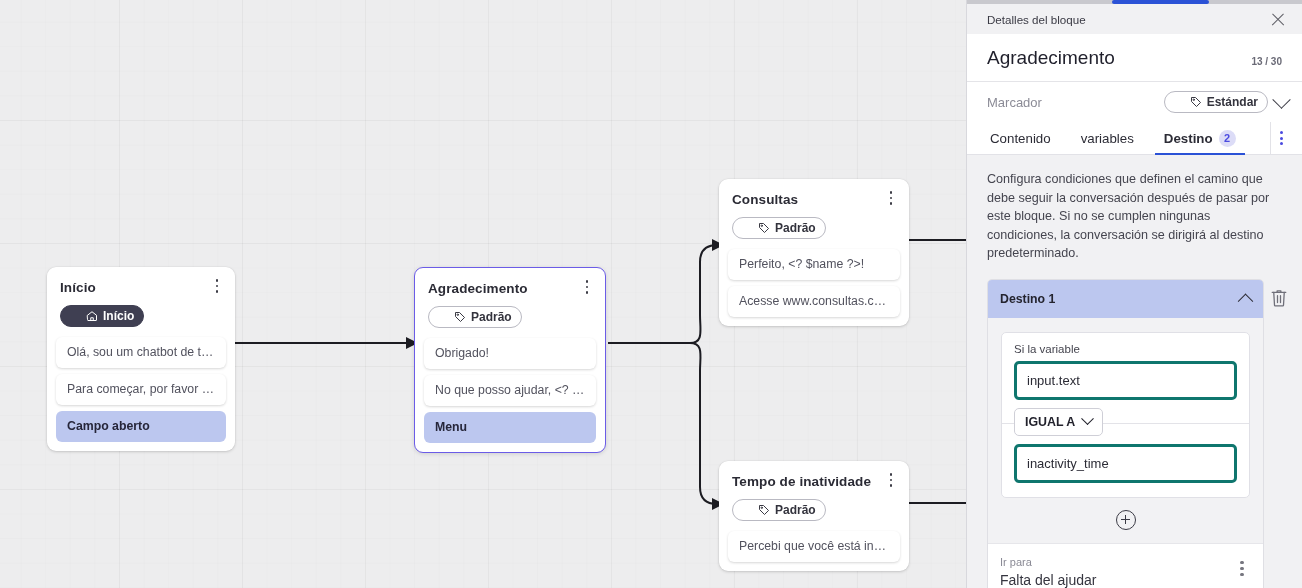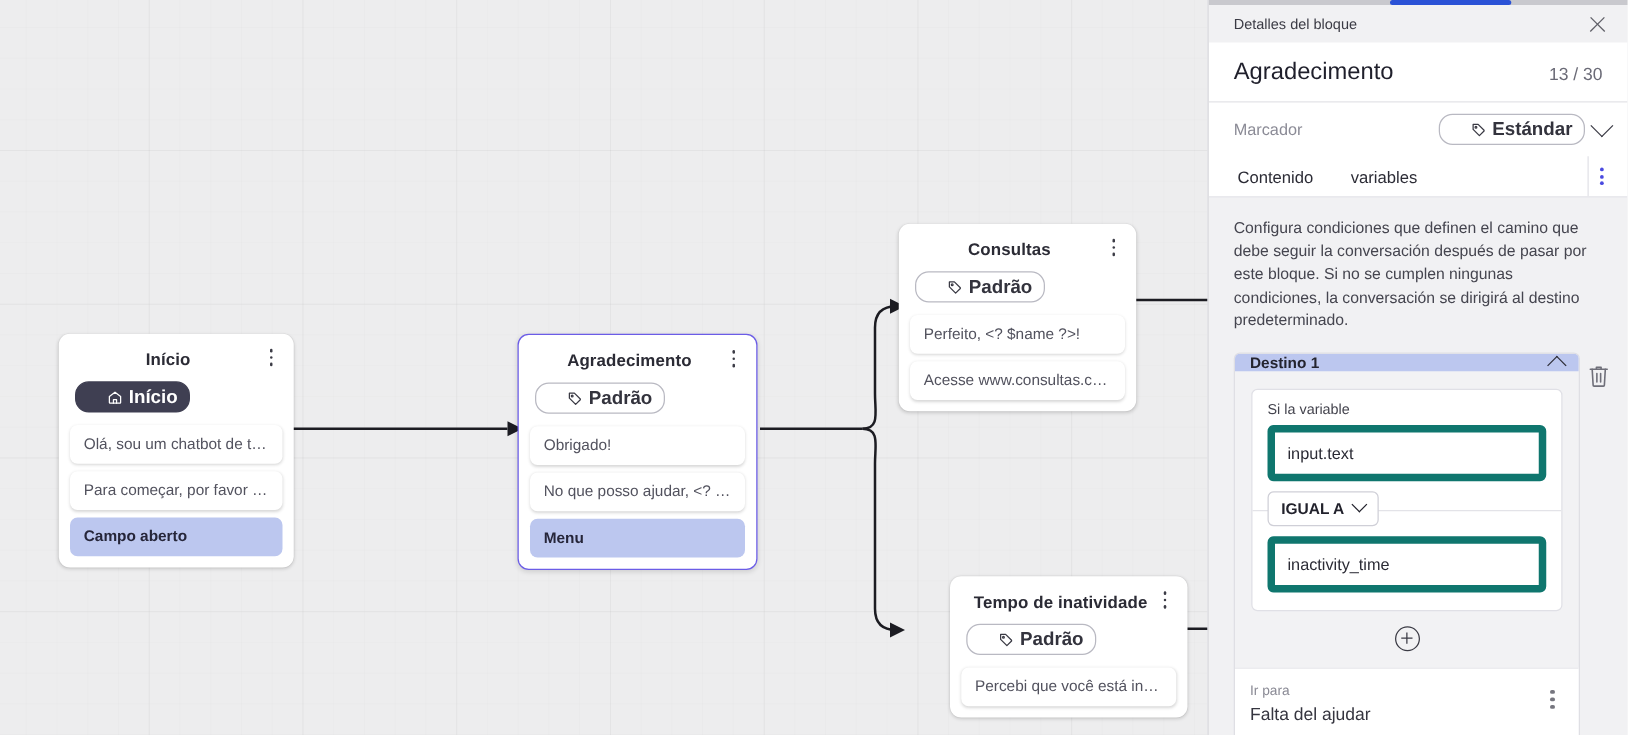--- a/index.html
+++ b/index.html
@@ -34,21 +34,20 @@
     box-shadow: 0 1px 3px rgba(0,0,0,0.16), 0 0 0 0.6px rgba(0,0,0,0.04);
     padding: 0 0 9px 0;
   }
   .node.selected {
     border: 1.6px solid #6b5ce7;
     box-shadow: 0 1px 4px rgba(0,0,0,0.13);
   }
   .node-head {
     padding: 13px 26px 0 13px;
     position: relative;
-    text-align: center;
   }
   .node-title {
     font-size: 13.5px;
     font-weight: 600;
     color: #2b2b35;
     letter-spacing: .1px;
     line-height: 16px;
   }
   .node-kebab {
     position: absolute; right: 9px; top: 10px;
@@ -57,21 +56,21 @@
     align-items: center; justify-content: center; gap: 2.5px;
     cursor: pointer;
   }
   .node-kebab i { width: 2.7px; height: 2.7px; border-radius: 50%; background: #3c3c46; display:block; }
   .node-tagrow { padding: 9px 13px 10px 13px; }
   .tag {
     display: inline-flex; align-items: center; gap: 5px;
     border: 1px solid #b9b9c2;
     border-radius: 11px;
     padding: 3px 9px 3px 25px;
-    font-size: 15px; font-weight: 600; color: #33333d;
+    font-size: 12px; font-weight: 600; color: #33333d;
     background: #fff;
   }
   .tag.dark {
     background: #3f3f52; border-color: #3f3f52; color: #ffffff;
   }
   .tagico { width: 12px; height: 12px; display: block; }
   .row {
     margin: 0 9px 6px 9px;
     background: #ffffff;
     border-radius: 6px;
@@ -127,21 +126,21 @@
   .close-x::before { transform: rotate(45deg); }
   .close-x::after  { transform: rotate(-45deg); }
 
   .panel-white { background: #ffffff; flex: none; }
   .title-line {
     display: flex; align-items: flex-end; justify-content: space-between;
     padding: 12px 20px 11px 20px;
     border-bottom: 1px solid #e4e4e8;
   }
   .big-title { font-size: 19px; color: #1f1f2b; font-weight: 400; line-height: 24px; }
-  .counter { font-size: 14px; color: #6a6a76; padding-bottom: 3px; }
+  .counter { font-size: 10px; color: #6a6a76; padding-bottom: 3px; font-weight: bold; }
 
   .marker-line {
     display: flex; align-items: center; justify-content: space-between;
     padding: 9px 14px 9px 20px;
   }
   .marker-label { font-size: 13px; color: #8b8b96; }
   .marker-right { display: flex; align-items: center; gap: 7px; }
   .chev {
     width: 13px; height: 13px; display:inline-block;
     border-right: 1.6px solid #3a3a44; border-bottom: 1.6px solid #3a3a44;
@@ -192,40 +191,40 @@
   .dest-wrap { display: flex; align-items: flex-start; gap: 6px; }
   .dest-card {
     flex: 1;
     border-radius: 5px;
     overflow: hidden;
     background: #f2f2f4;
     border: 1px solid #dfdfe4;
   }
   .dest-head {
     background: #bcc7ef;
-    padding: 0 12px;
+    padding: 12px 12px;
     display: flex; align-items: center; justify-content: space-between;
     font-size: 12.3px; font-weight: 600; color: #24242f;
   }
   .caret-up {
     width: 11px; height: 11px; display:inline-block;
     border-left: 1.7px solid #2c2c36; border-top: 1.7px solid #2c2c36;
     transform: rotate(45deg) translate(2px,2px);
   }
   .cond-box {
     margin: 14px 13px 0 13px;
     background: #ffffff;
     border: 1px solid #e0e0e6;
     border-radius: 5px;
     padding: 10px 12px 14px 12px;
     position: relative;
   }
   .cond-label { font-size: 11.5px; color: #44444e; margin-bottom: 6px; }
   .field {
-    border: 6px solid #0f766e; border-radius: 5px;
+    border: 3px solid #0f766e; border-radius: 5px;
     background: #fff;
     padding: 9px 10px; font-size: 13px; color: #2b2b35;
     width: 100%;
   }
   .op-line { position: relative; height: 38px; margin: 4px -12px 2px -12px; text-align: center; }
   .op-line::before {
     content:''; position: absolute; left: 0; right: 0; top: 19px; height: 1px; background: #e3e3e8;
   }
   .op-select {
     position: absolute; left: 12px; top: 4px;
@@ -350,21 +349,21 @@
           <path d="M20.5 13.5 13 21 3 11 V3 h8 l9.5 9.5 z"></path>
           <circle cx="7.5" cy="7.5" r="1.4"></circle>
         </svg>
         <span>Padrão</span>
       </span>
     </div>
     <div class="row">Perfeito, &lt;? $name ?&gt;!</div>
     <div class="row">Acesse www.consultas.com par...</div>
   </div>
 
-  <div class="node" style="left:760px; top:461px; width:190px;">
+  <div class="node" style="left:719px; top:461px; width:190px;">
     <div class="node-head">
       <div class="node-title">Tempo de inatividade</div>
       <div class="node-kebab">
           <i></i>
           <i></i>
           <i></i>
         </div>
     </div>
     <div class="node-tagrow">
       <span class="tag">
@@ -411,20 +410,24 @@
       </span>
     </div>
 
     <div class="tabs">
       <div class="tab">
         <span>Contenido</span>
       </div>
       <div class="tab">
         <span>variables</span>
       </div>
+      <div class="tab active">
+        <span>Destino</span>
+        <span class="tab-badge">2</span>
+      </div>
       <div class="tabs-kebab">
           <i></i>
           <i></i>
           <i></i>
         </div>
     </div>
   </div>
 
   <div class="panel-body">
     <div class="desc">Configura condiciones que definen el camino que debe seguir la conversación después de pasar por este bloque. Si no se cumplen ningunas condiciones, la conversación se dirigirá al destino predeterminado.</div>

